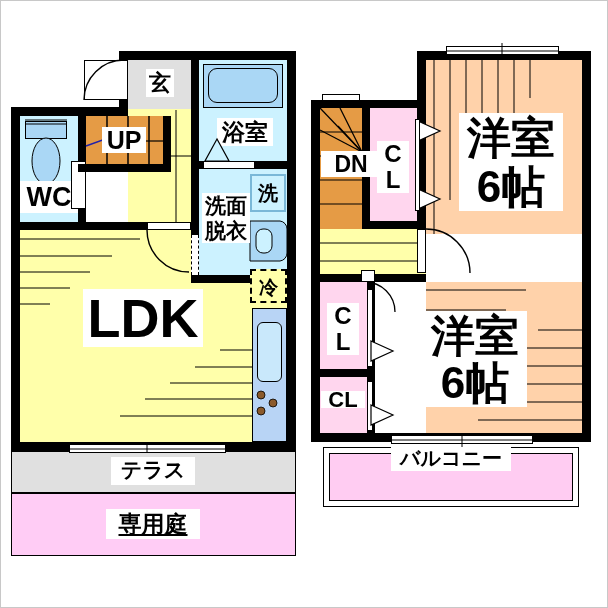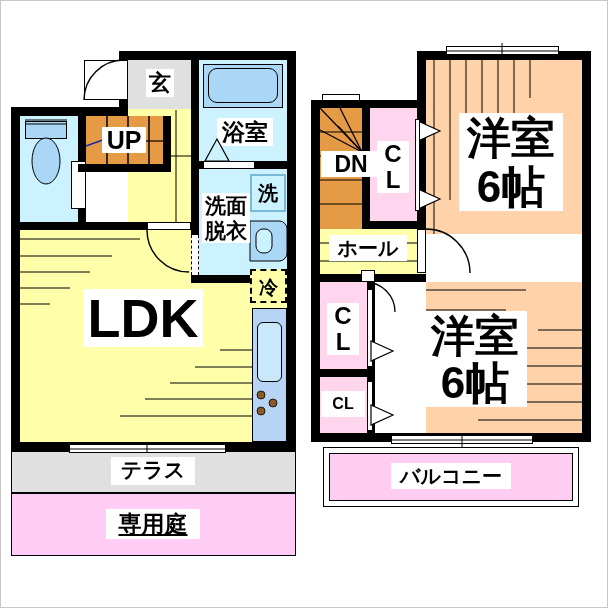--- a/index.html
+++ b/index.html
@@ -85,20 +85,21 @@
 
     <div class="abs" style="left:24px;top:120px;width:42px;height:18px;background:#aad7f5;border:1px solid #000;"></div>
     <svg style="left:24px;top:117px;width:42px;height:8px;">
       <line x1="0" y1="2" x2="42" y2="2" stroke="#000" stroke-width="1"></line>
       <line x1="0" y1="6" x2="42" y2="6" stroke="#000" stroke-width="1"></line>
     </svg>
 
     <svg style="left:24px;top:136px;width:42px;height:48px;">
       <ellipse cx="21" cy="24" rx="14" ry="23" fill="#aad7f5" stroke="#000" stroke-width="1"></ellipse>
     </svg>
+    <div class="lbl" style="left:19px;top:180px;width:58px;height:32px;font-size:27px;">WC</div>
 
     <div class="abs wall" style="left:77px;top:115px;width:8px;height:114px;"></div>
 
     <div class="abs fill" style="left:70px;top:160px;width:15px;height:48px;background:#fff;border:1px solid #000;"></div>
 
     <div class="abs" style="left:85px;top:115px;width:85px;height:50px;background:#e59b45;"></div>
     <svg style="left:85px;top:115px;width:85px;height:50px;">
       <g stroke="#000" stroke-width="1.5" fill="none">
         <line x1="21" y1="0" x2="21" y2="50"></line>
         <line x1="42" y1="0" x2="42" y2="50"></line>
@@ -167,21 +168,21 @@
     <svg style="left:68px;top:443px;width:157px;height:10px;">
       <line x1="78" y1="0" x2="78" y2="9" stroke="#000" stroke-width="1"></line>
       <line x1="0" y1="5" x2="157" y2="5" stroke="#000" stroke-width="1"></line>
     </svg>
   </div>
 
   <div class="abs" style="left:304px;top:0px;width:304px;height:608px;">
 
     <div class="abs" style="left:24px;top:452px;width:244px;height:48px;background:#ffccf2;border:1px solid #000;"></div>
     <div class="abs" style="left:18px;top:446px;width:256px;height:60px;border:1px solid #000;background:transparent;"></div>
-    <div class="lbl" style="left:86px;top:462px;width:120px;height:26px;font-size:20px;">バルコニー</div>
+    <div class="lbl" style="left:86px;top:444px;width:120px;height:26px;font-size:20px;">バルコニー</div>
 
     <div class="abs wall" style="left:112px;top:50px;width:174px;height:9px;"></div>
 
     <div class="abs wall" style="left:112px;top:50px;width:9px;height:57px;"></div>
 
     <div class="abs wall" style="left:6px;top:99px;width:115px;height:8px;"></div>
 
     <div class="abs wall" style="left:6px;top:99px;width:9px;height:341px;"></div>
 
     <div class="abs wall" style="left:277px;top:50px;width:9px;height:390px;"></div>
@@ -241,21 +242,20 @@
     <div class="abs" style="left:17px;top:93px;width:38px;height:7px;background:#fff;border:1px solid #000;"></div>
     <div class="lbl" style="left:16px;top:150px;width:60px;height:26px;font-size:23px;">DN</div>
 
     <div class="abs" style="left:15px;top:228px;width:106px;height:45px;background:#ffffaa;"></div>
     <svg style="left:15px;top:228px;width:106px;height:45px;">
       <g stroke="#000" stroke-width="1" fill="none">
         <line x1="0" y1="14" x2="106" y2="14"></line>
         <line x1="0" y1="32" x2="106" y2="32"></line>
       </g>
     </svg>
-    <div class="lbl" style="left:24px;top:234px;width:78px;height:26px;font-size:20px;">ホール</div>
 
     <div class="abs fill" style="left:112px;top:228px;width:9px;height:44px;background:#fff;border:1px solid #000;"></div>
     <svg style="left:121px;top:228px;width:46px;height:46px;">
       <path d="M0,0 A44,44 0 0 1 44,44" stroke="#000" stroke-width="1.4" fill="none"></path>
     </svg>
 
     <div class="abs" style="left:121px;top:281px;width:156px;height:151px;background:#ffd2aa;"></div>
     <svg style="left:121px;top:281px;width:156px;height:151px;">
       <g stroke="#000" stroke-width="1" fill="none">
         <line x1="0" y1="8" x2="100" y2="8"></line>
@@ -285,21 +285,21 @@
     <div class="abs wall" style="left:6px;top:368px;width:64px;height:8px;"></div>
     <div class="lbl" style="left:22px;top:302px;width:32px;height:26px;font-size:24px;">C</div>
     <div class="lbl" style="left:22px;top:328px;width:32px;height:26px;font-size:24px;">L</div>
     <div class="abs fill" style="left:62px;top:288px;width:6px;height:78px;background:#fff;border:1px solid #000;"></div>
     <svg style="left:66px;top:340px;width:22px;height:20px;">
       <path d="M0,0 L22,10 L0,20 Z" fill="#fff" stroke="#000" stroke-width="1.2"></path>
     </svg>
 
     <div class="abs" style="left:15px;top:376px;width:47px;height:56px;background:#ffd6ee;"></div>
     <div class="abs wall" style="left:62px;top:376px;width:8px;height:56px;"></div>
-    <div class="lbl" style="left:16px;top:390px;width:44px;height:26px;font-size:16px;">CL</div>
+    <div class="lbl" style="left:16px;top:390px;width:44px;height:17px;font-size:22px;">CL</div>
     <div class="abs fill" style="left:62px;top:380px;width:6px;height:50px;background:#fff;border:1px solid #000;"></div>
     <svg style="left:66px;top:404px;width:22px;height:20px;">
       <path d="M0,0 L22,10 L0,20 Z" fill="#fff" stroke="#000" stroke-width="1.2"></path>
     </svg>
 
     <div class="abs" style="left:86px;top:434px;width:142px;height:9px;background:#fff;border:1px solid #000;"></div>
     <svg style="left:86px;top:434px;width:142px;height:10px;">
       <line x1="71" y1="-2" x2="71" y2="12" stroke="#000" stroke-width="1"></line>
       <line x1="0" y1="5" x2="142" y2="5" stroke="#000" stroke-width="1"></line>
     </svg>

